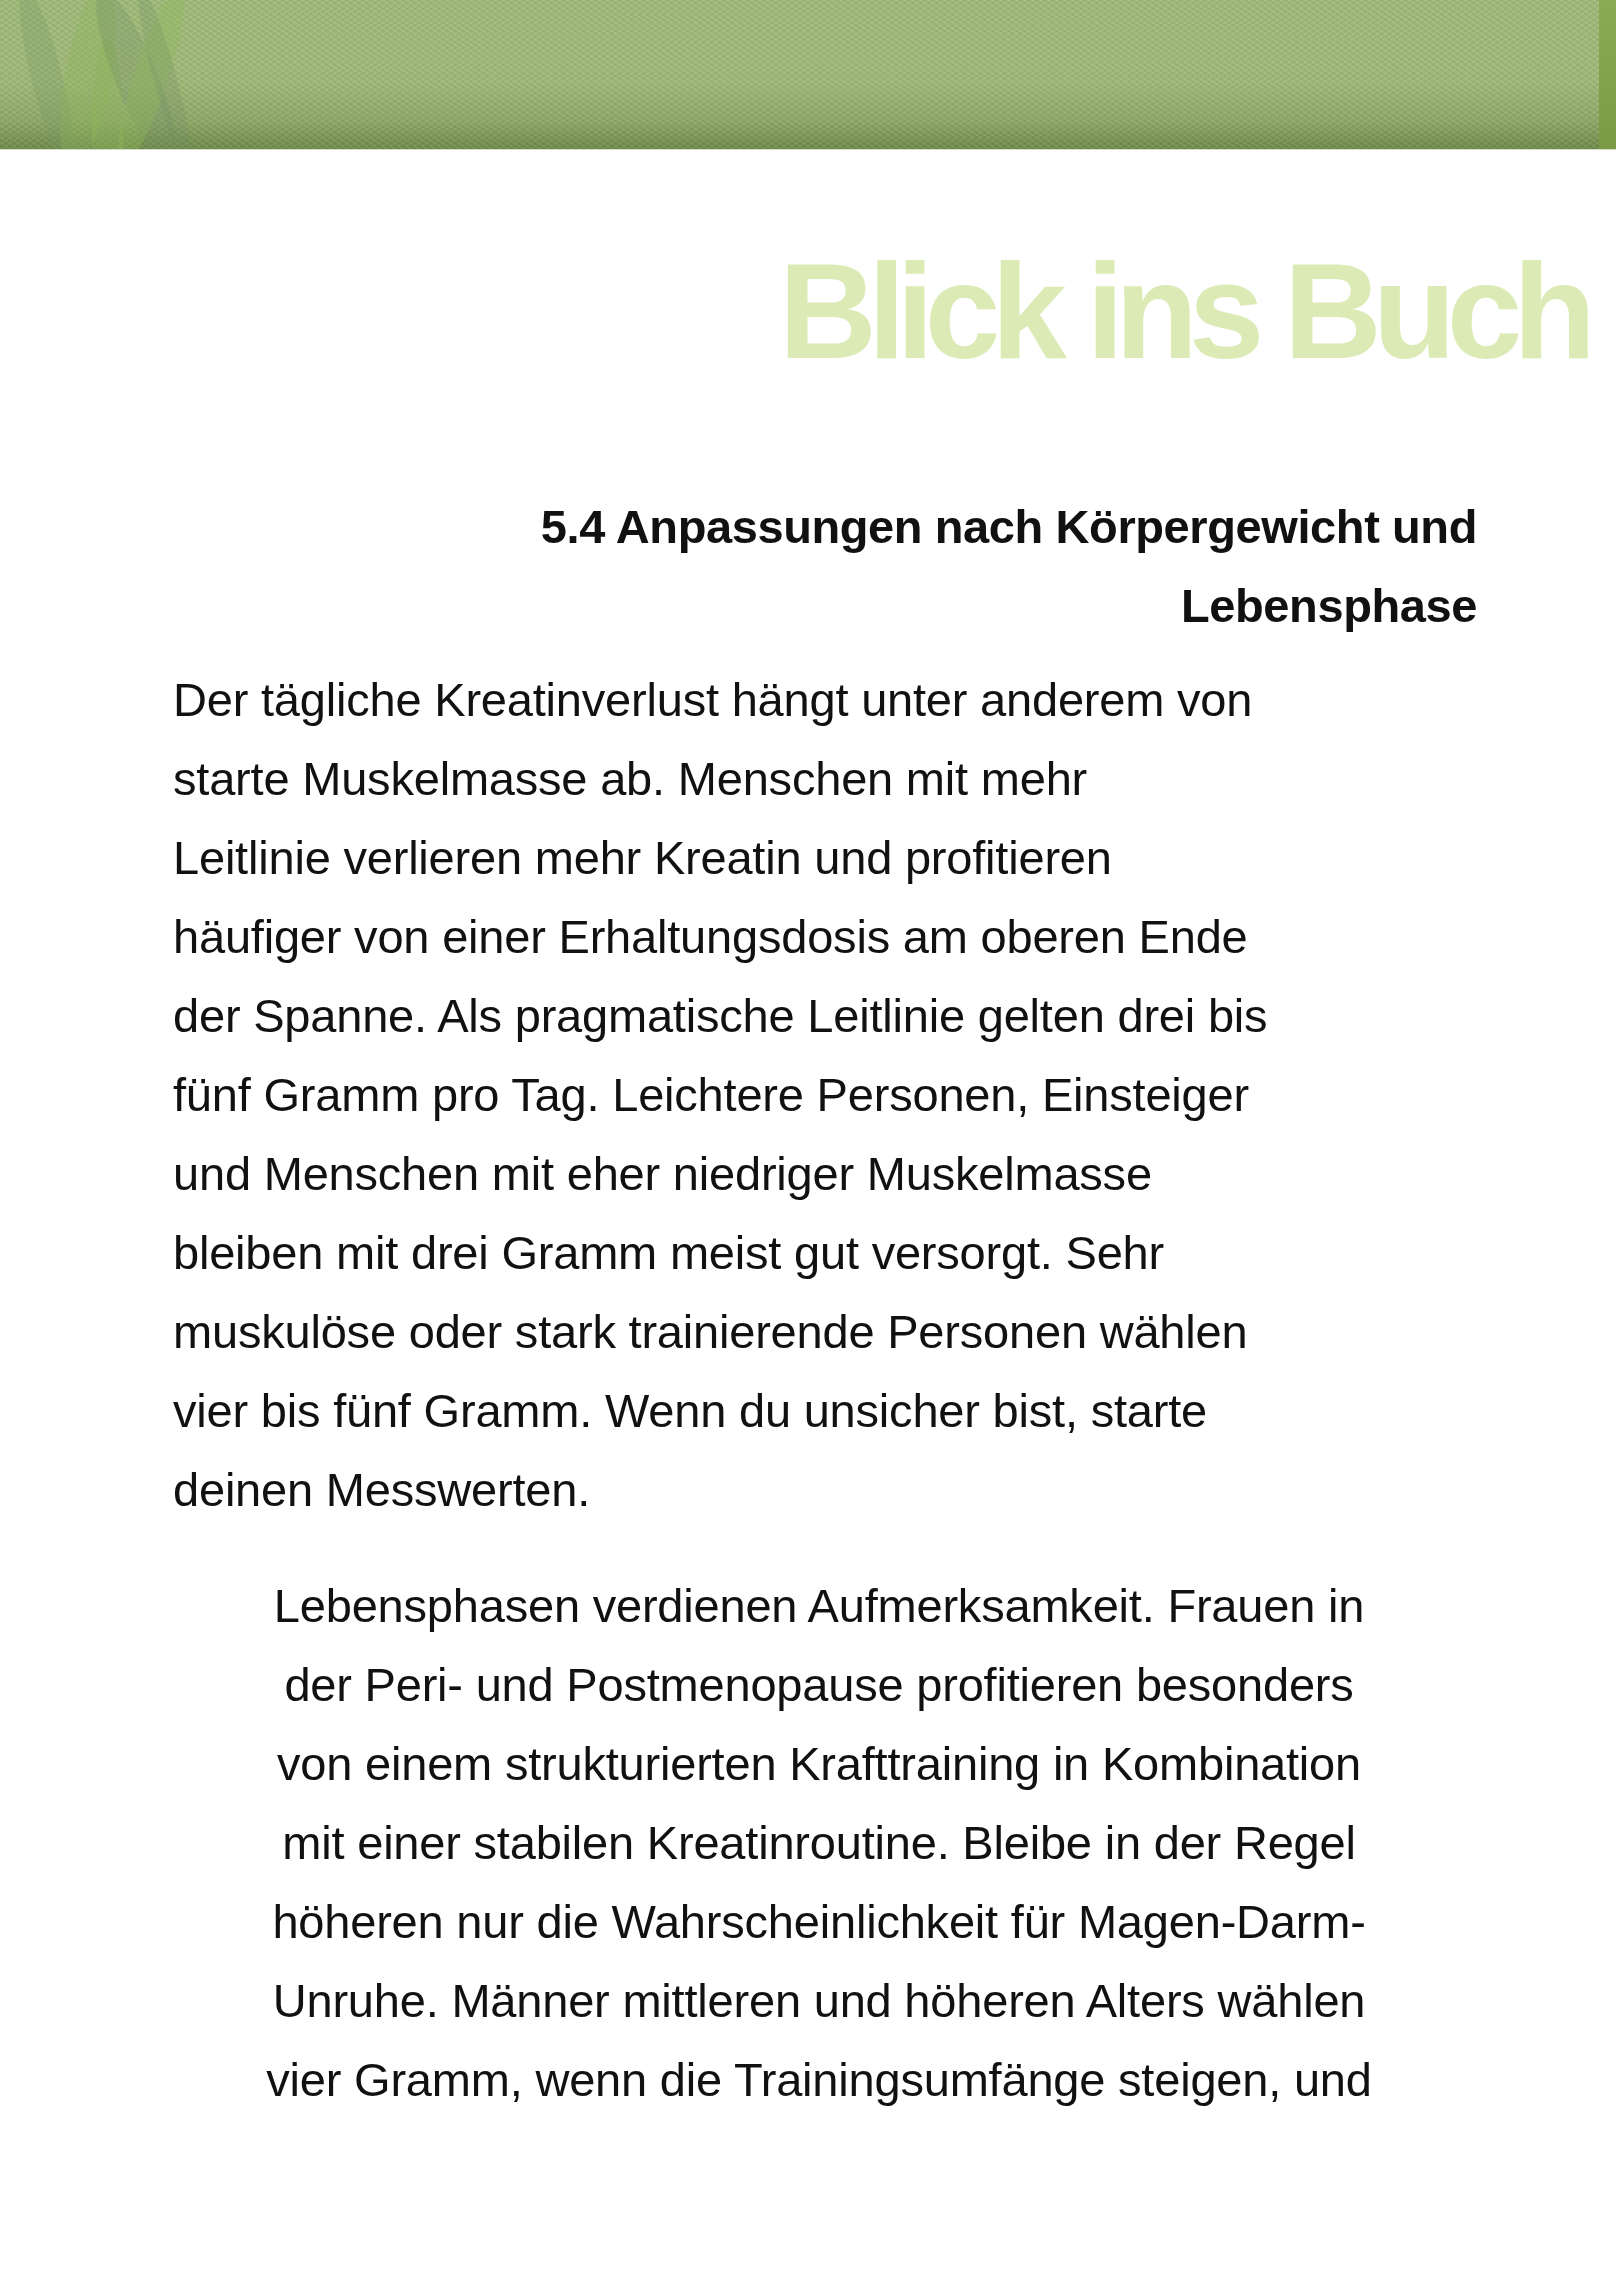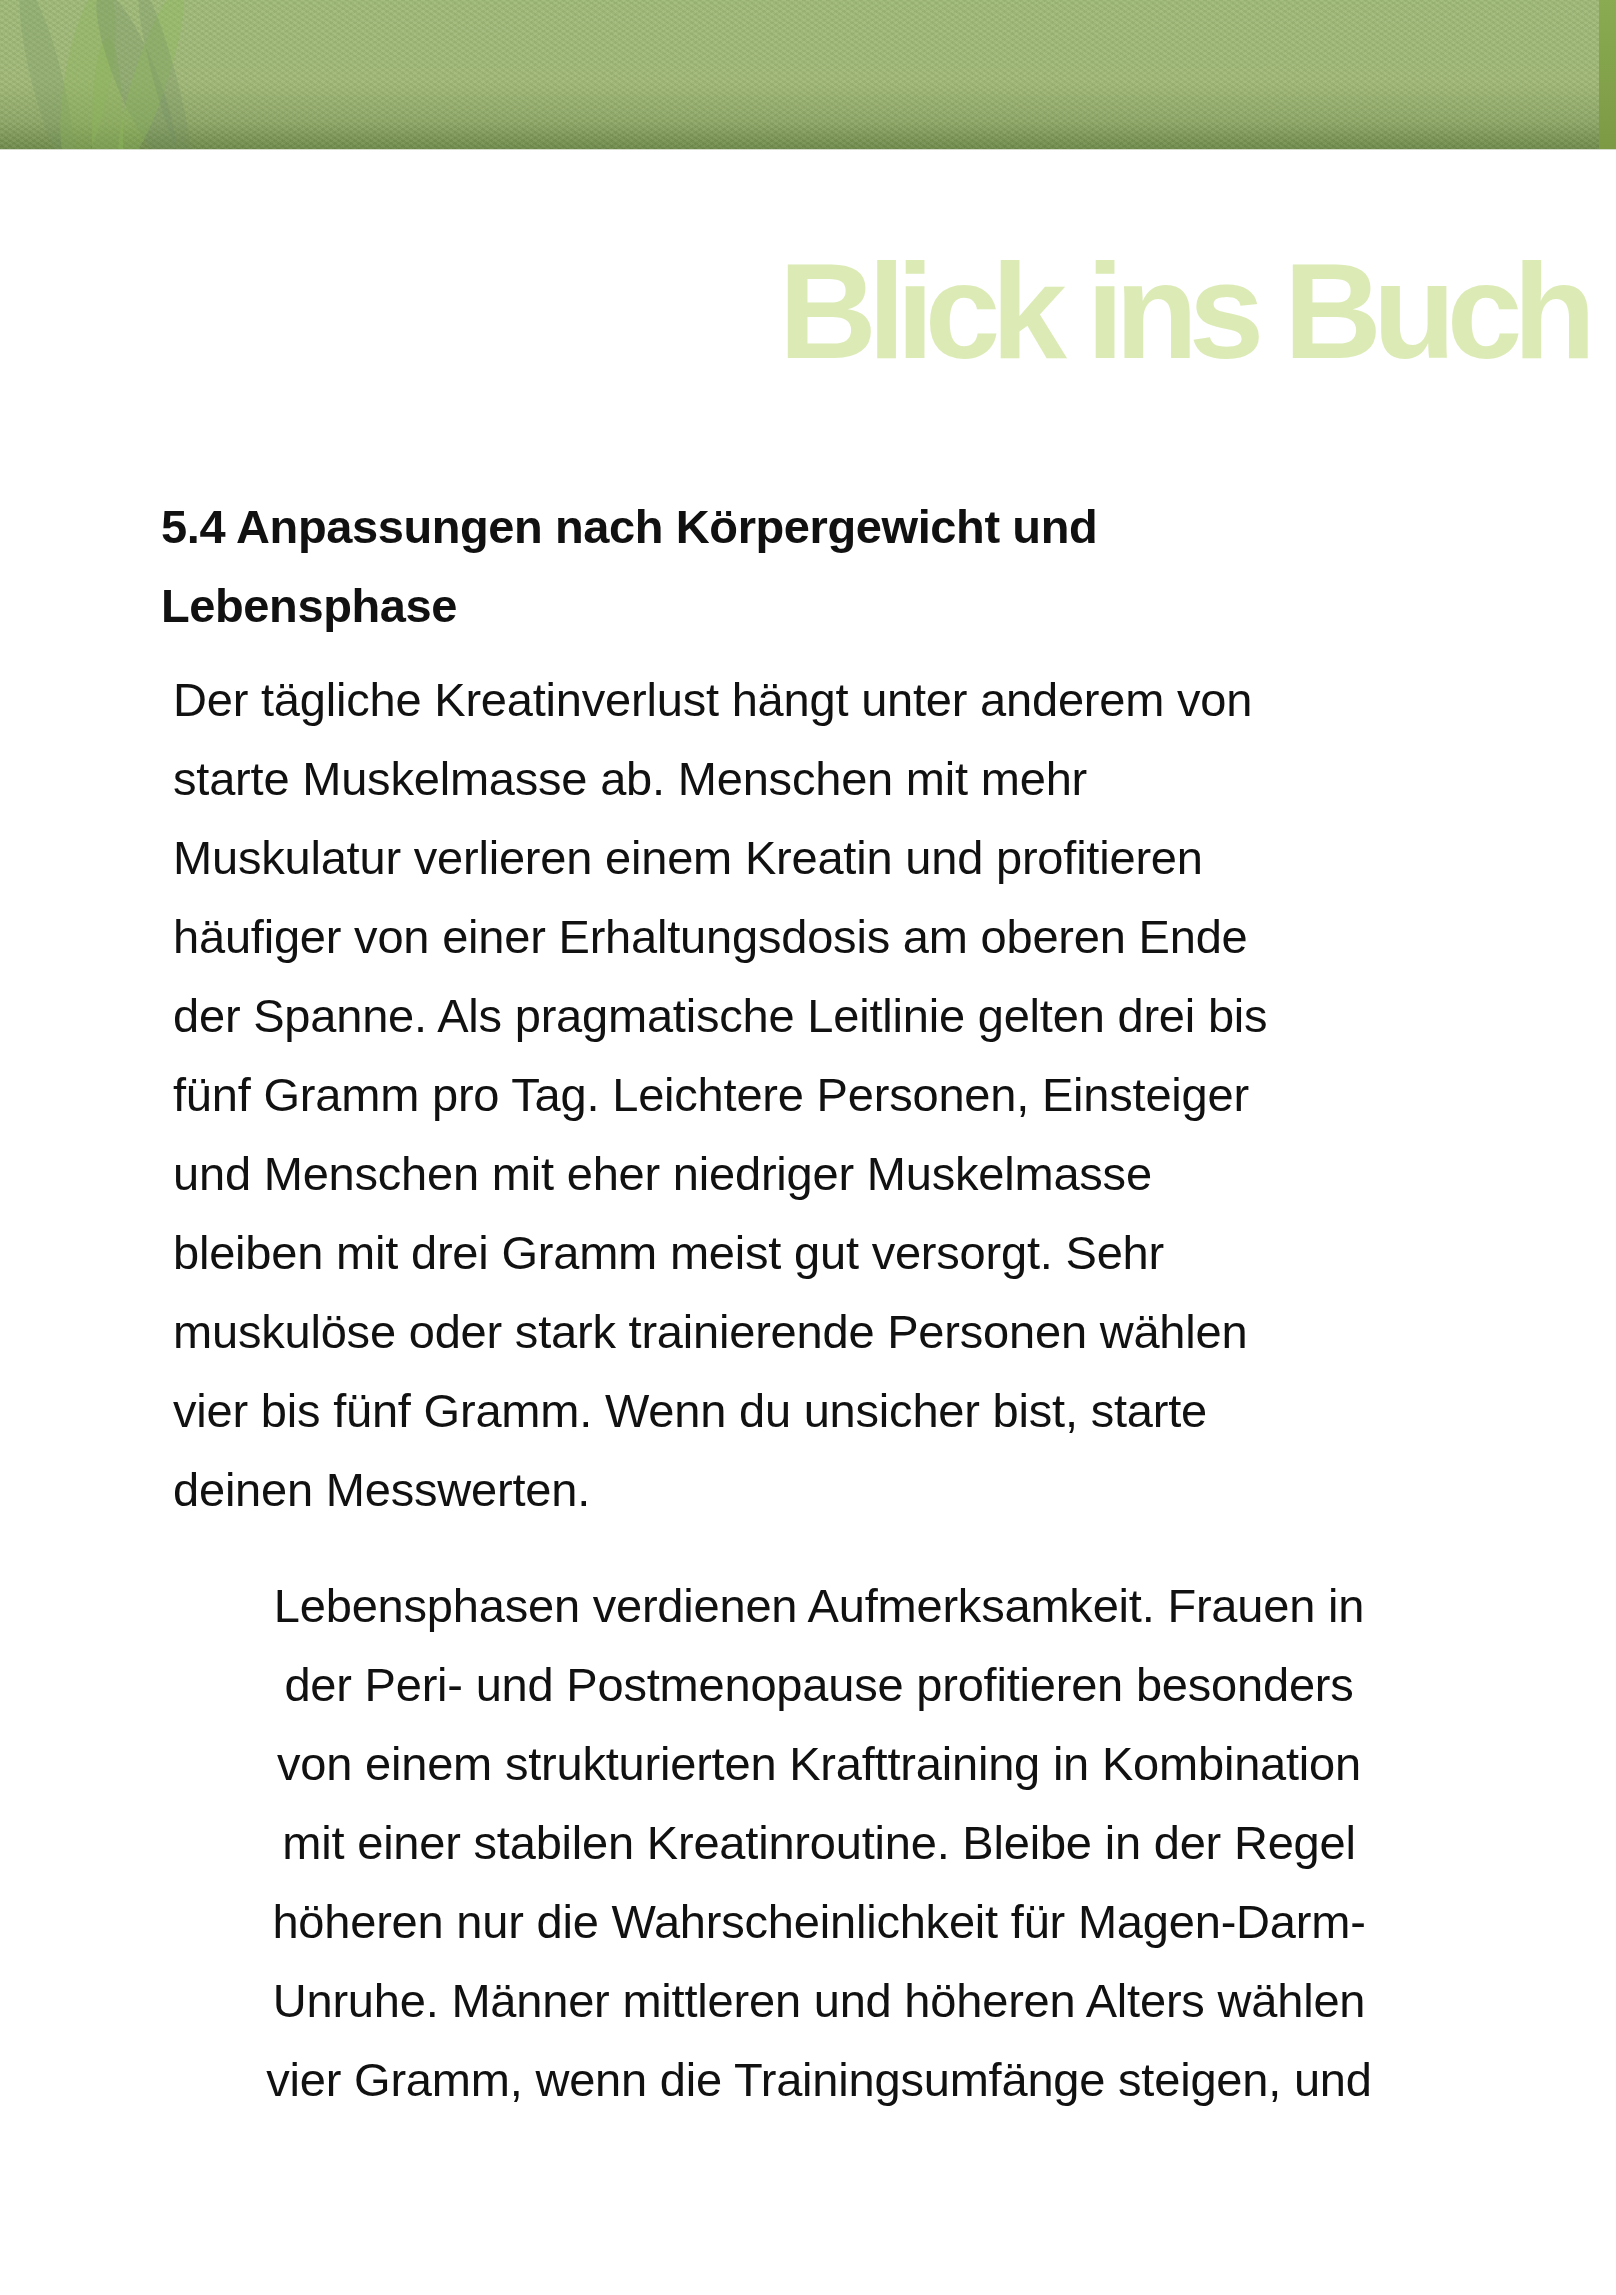--- a/index.html
+++ b/index.html
@@ -62,20 +62,21 @@
     width: 1316px;
   }
   .section-heading {
     margin: 0;
     font-family: "Liberation Sans", "DejaVu Sans", sans-serif;
     font-weight: bold;
     font-size: 47px;
     line-height: 79px;
     color: #111111;
     letter-spacing: -0.4px;
+    text-align: right;
   }
   .paragraph {
     margin: 12px;
     font-family: "Liberation Sans", "DejaVu Sans", sans-serif;
     font-size: 47px;
     line-height: 79px;
     color: #111111;
     letter-spacing: -0.2px;
   }
   .paragraph .ln { display: block; white-space: nowrap; }
@@ -100,21 +101,21 @@
 
 <div class="content">
   <h2 class="section-heading">
     <span class="ln" style="display:block">5.4 Anpassungen nach Körpergewicht und</span>
     <span class="ln" style="display:block">Lebensphase</span>
   </h2>
 
   <p class="paragraph p1">
     <span class="ln">Der tägliche Kreatinverlust hängt unter anderem von</span>
     <span class="ln">starte Muskelmasse ab. Menschen mit mehr</span>
-    <span class="ln">Muskulatur verlieren einem Kreatin und profitieren</span>
+    <span class="ln">Leitlinie verlieren mehr Kreatin und profitieren</span>
     <span class="ln">häufiger von einer Erhaltungsdosis am oberen Ende</span>
     <span class="ln">der Spanne. Als pragmatische Leitlinie gelten drei bis</span>
     <span class="ln">fünf Gramm pro Tag. Leichtere Personen, Einsteiger</span>
     <span class="ln">und Menschen mit eher niedriger Muskelmasse</span>
     <span class="ln">bleiben mit drei Gramm meist gut versorgt. Sehr</span>
     <span class="ln">muskulöse oder stark trainierende Personen wählen</span>
     <span class="ln">vier bis fünf Gramm. Wenn du unsicher bist, starte</span>
     <span class="ln">deinen Messwerten.</span>
   </p>
 

